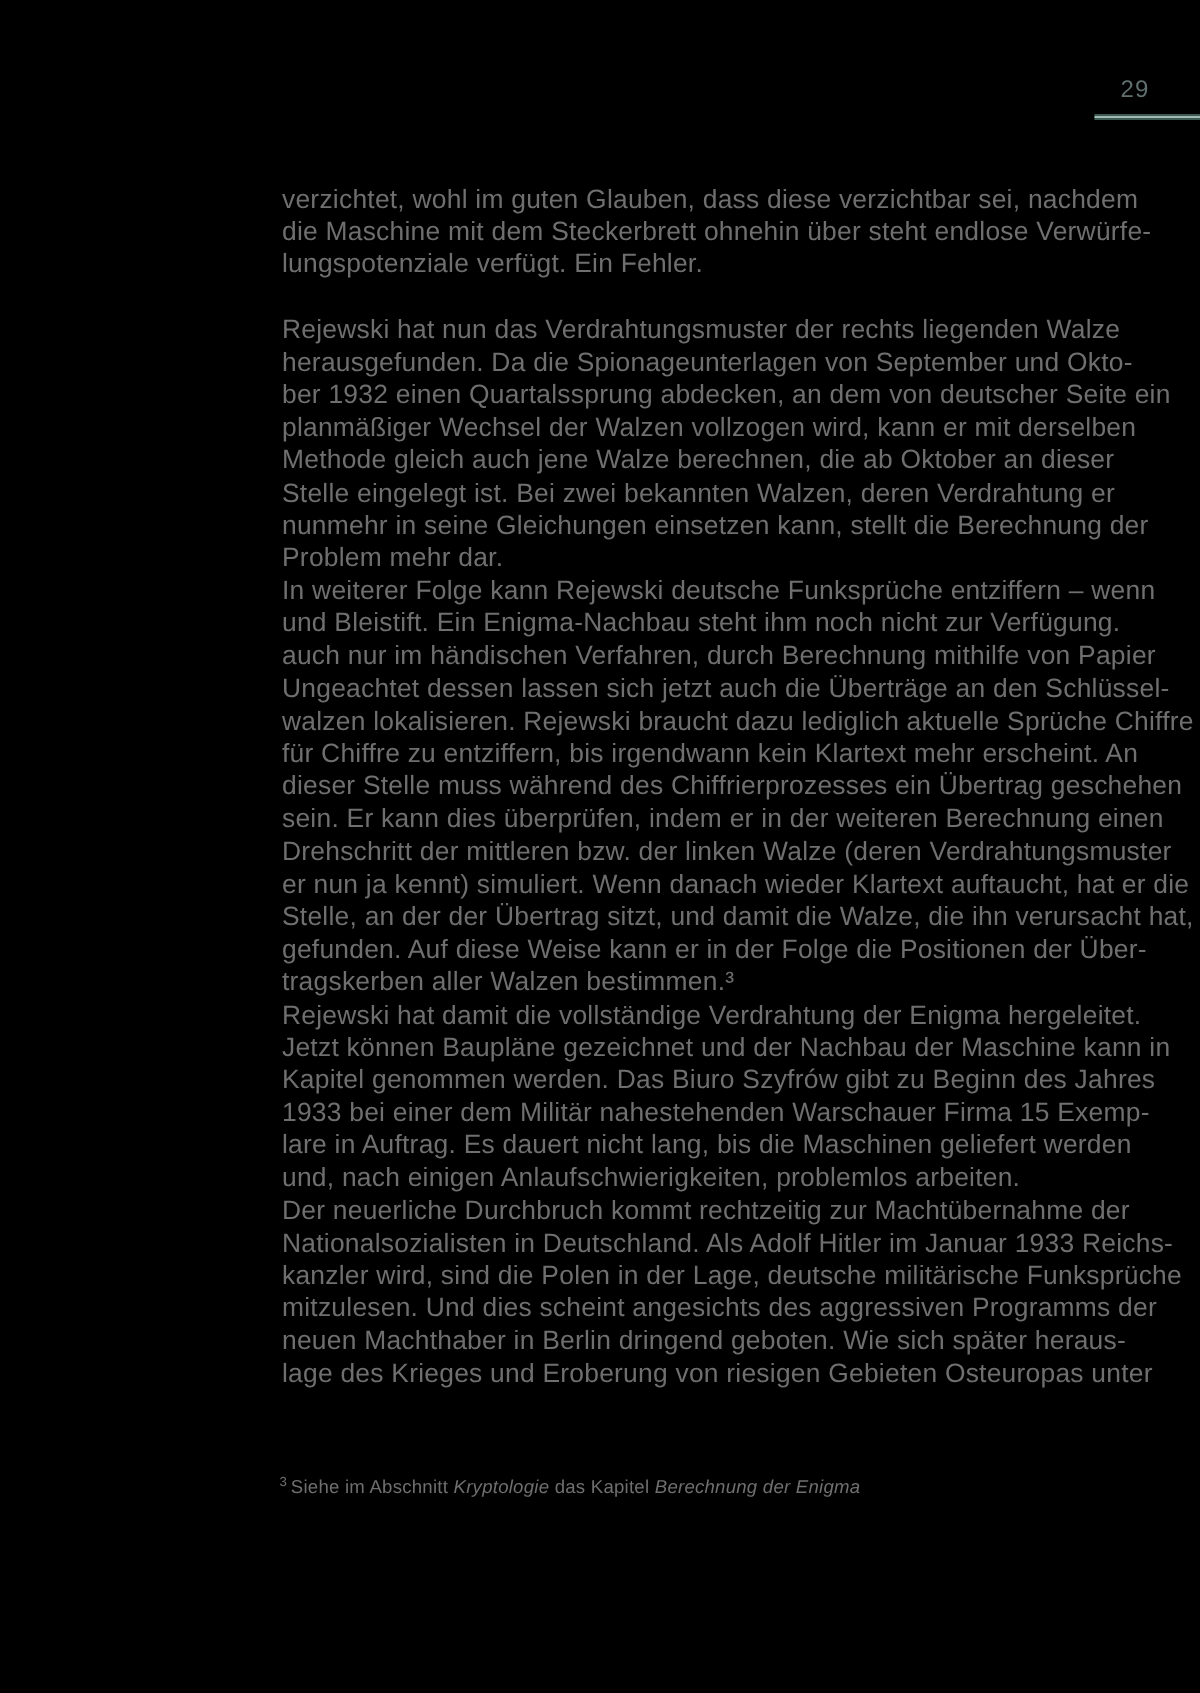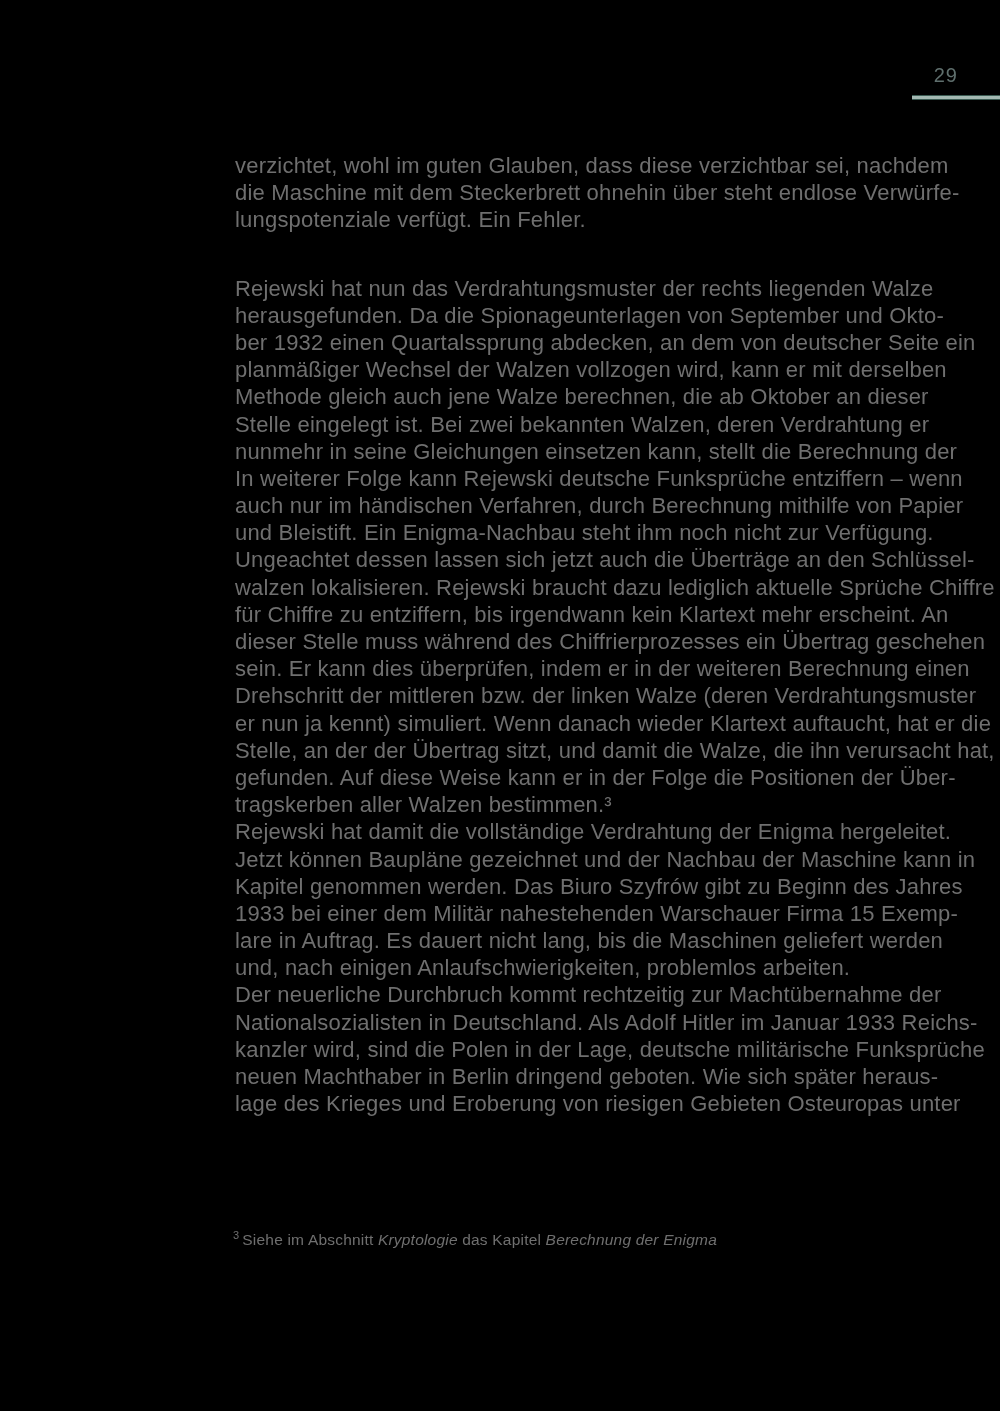--- a/index.html
+++ b/index.html
@@ -48,21 +48,21 @@
     position: absolute;
     top: 152px;
     left: 235px;
     width: 690px;
     color: #6f6f6f;
     font-size: 22px;
     font-weight: 300;
     letter-spacing: 0.2px;
   }
   .paragraph { margin: 0; }
-  .paragraph.space-before { margin-top: 41px; }
+  .paragraph.space-before { margin-top: 27px; }
   .text-line {
     height: 27.2px;
     line-height: 27.2px;
     white-space: nowrap;
   }
   .footnote {
     position: absolute;
     top: 1224px;
     left: 233px;
     width: 690px;
@@ -96,25 +96,26 @@
         <div class="text-line">lungspotenziale verfügt. Ein Fehler.</div>
       </div>
       <div class="paragraph space-before">
         <div class="text-line">Rejewski hat nun das Verdrahtungsmuster der rechts liegenden Walze</div>
         <div class="text-line">herausgefunden. Da die Spionageunterlagen von September und Okto-</div>
         <div class="text-line">ber 1932 einen Quartalssprung abdecken, an dem von deutscher Seite ein</div>
         <div class="text-line">planmäßiger Wechsel der Walzen vollzogen wird, kann er mit derselben</div>
         <div class="text-line">Methode gleich auch jene Walze berechnen, die ab Oktober an dieser</div>
         <div class="text-line">Stelle eingelegt ist. Bei zwei bekannten Walzen, deren Verdrahtung er</div>
         <div class="text-line">nunmehr in seine Gleichungen einsetzen kann, stellt die Berechnung der</div>
+        <div class="text-line">Problem mehr dar.</div>
       </div>
       <div class="paragraph">
         <div class="text-line">In weiterer Folge kann Rejewski deutsche Funksprüche entziffern – wenn</div>
+        <div class="text-line">und Bleistift. Ein Enigma-Nachbau steht ihm noch nicht zur Verfügung.</div>
         <div class="text-line">auch nur im händischen Verfahren, durch Berechnung mithilfe von Papier</div>
-        <div class="text-line">und Bleistift. Ein Enigma-Nachbau steht ihm noch nicht zur Verfügung.</div>
         <div class="text-line">Ungeachtet dessen lassen sich jetzt auch die Überträge an den Schlüssel-</div>
         <div class="text-line">walzen lokalisieren. Rejewski braucht dazu lediglich aktuelle Sprüche Chiffre</div>
         <div class="text-line">für Chiffre zu entziffern, bis irgendwann kein Klartext mehr erscheint. An</div>
         <div class="text-line">dieser Stelle muss während des Chiffrierprozesses ein Übertrag geschehen</div>
         <div class="text-line">sein. Er kann dies überprüfen, indem er in der weiteren Berechnung einen</div>
         <div class="text-line">Drehschritt der mittleren bzw. der linken Walze (deren Verdrahtungsmuster</div>
         <div class="text-line">er nun ja kennt) simuliert. Wenn danach wieder Klartext auftaucht, hat er die</div>
         <div class="text-line">Stelle, an der der Übertrag sitzt, und damit die Walze, die ihn verursacht hat,</div>
         <div class="text-line">gefunden. Auf diese Weise kann er in der Folge die Positionen der Über-</div>
         <div class="text-line">tragskerben aller Walzen bestimmen.³</div>
@@ -124,20 +125,21 @@
         <div class="text-line">Jetzt können Baupläne gezeichnet und der Nachbau der Maschine kann in</div>
         <div class="text-line">Kapitel genommen werden. Das Biuro Szyfrów gibt zu Beginn des Jahres</div>
         <div class="text-line">1933 bei einer dem Militär nahestehenden Warschauer Firma 15 Exemp-</div>
         <div class="text-line">lare in Auftrag. Es dauert nicht lang, bis die Maschinen geliefert werden</div>
         <div class="text-line">und, nach einigen Anlaufschwierigkeiten, problemlos arbeiten.</div>
       </div>
       <div class="paragraph">
         <div class="text-line">Der neuerliche Durchbruch kommt rechtzeitig zur Machtübernahme der</div>
         <div class="text-line">Nationalsozialisten in Deutschland. Als Adolf Hitler im Januar 1933 Reichs-</div>
         <div class="text-line">kanzler wird, sind die Polen in der Lage, deutsche militärische Funksprüche</div>
+        <div class="text-line">mitzulesen. Und dies scheint angesichts des aggressiven Programms der</div>
         <div class="text-line">neuen Machthaber in Berlin dringend geboten. Wie sich später heraus-</div>
         <div class="text-line">lage des Krieges und Eroberung von riesigen Gebieten Osteuropas unter</div>
       </div>
     </div>
 
   <div class="footnote" id="footnote"><span class="footnote-marker">3</span><span class="">Siehe im Abschnitt </span><span class="italic">Kryptologie</span><span class=""> das Kapitel </span><span class="italic">Berechnung der Enigma</span></div>
 
 </div>
 
 </body></html>

